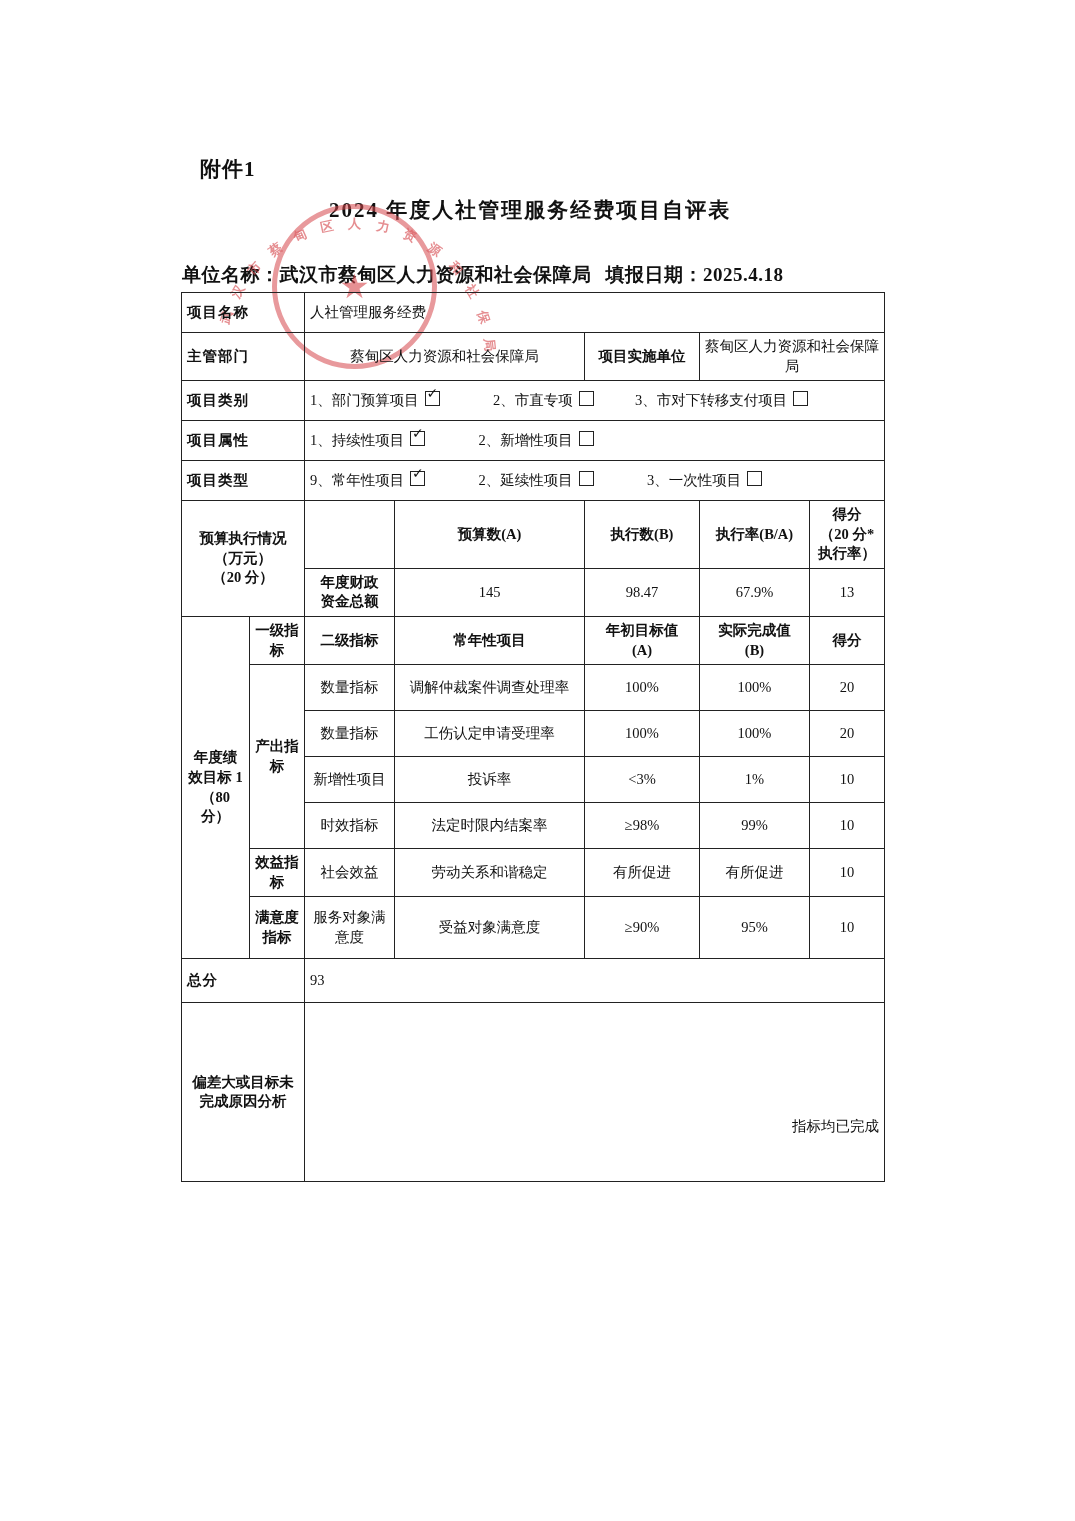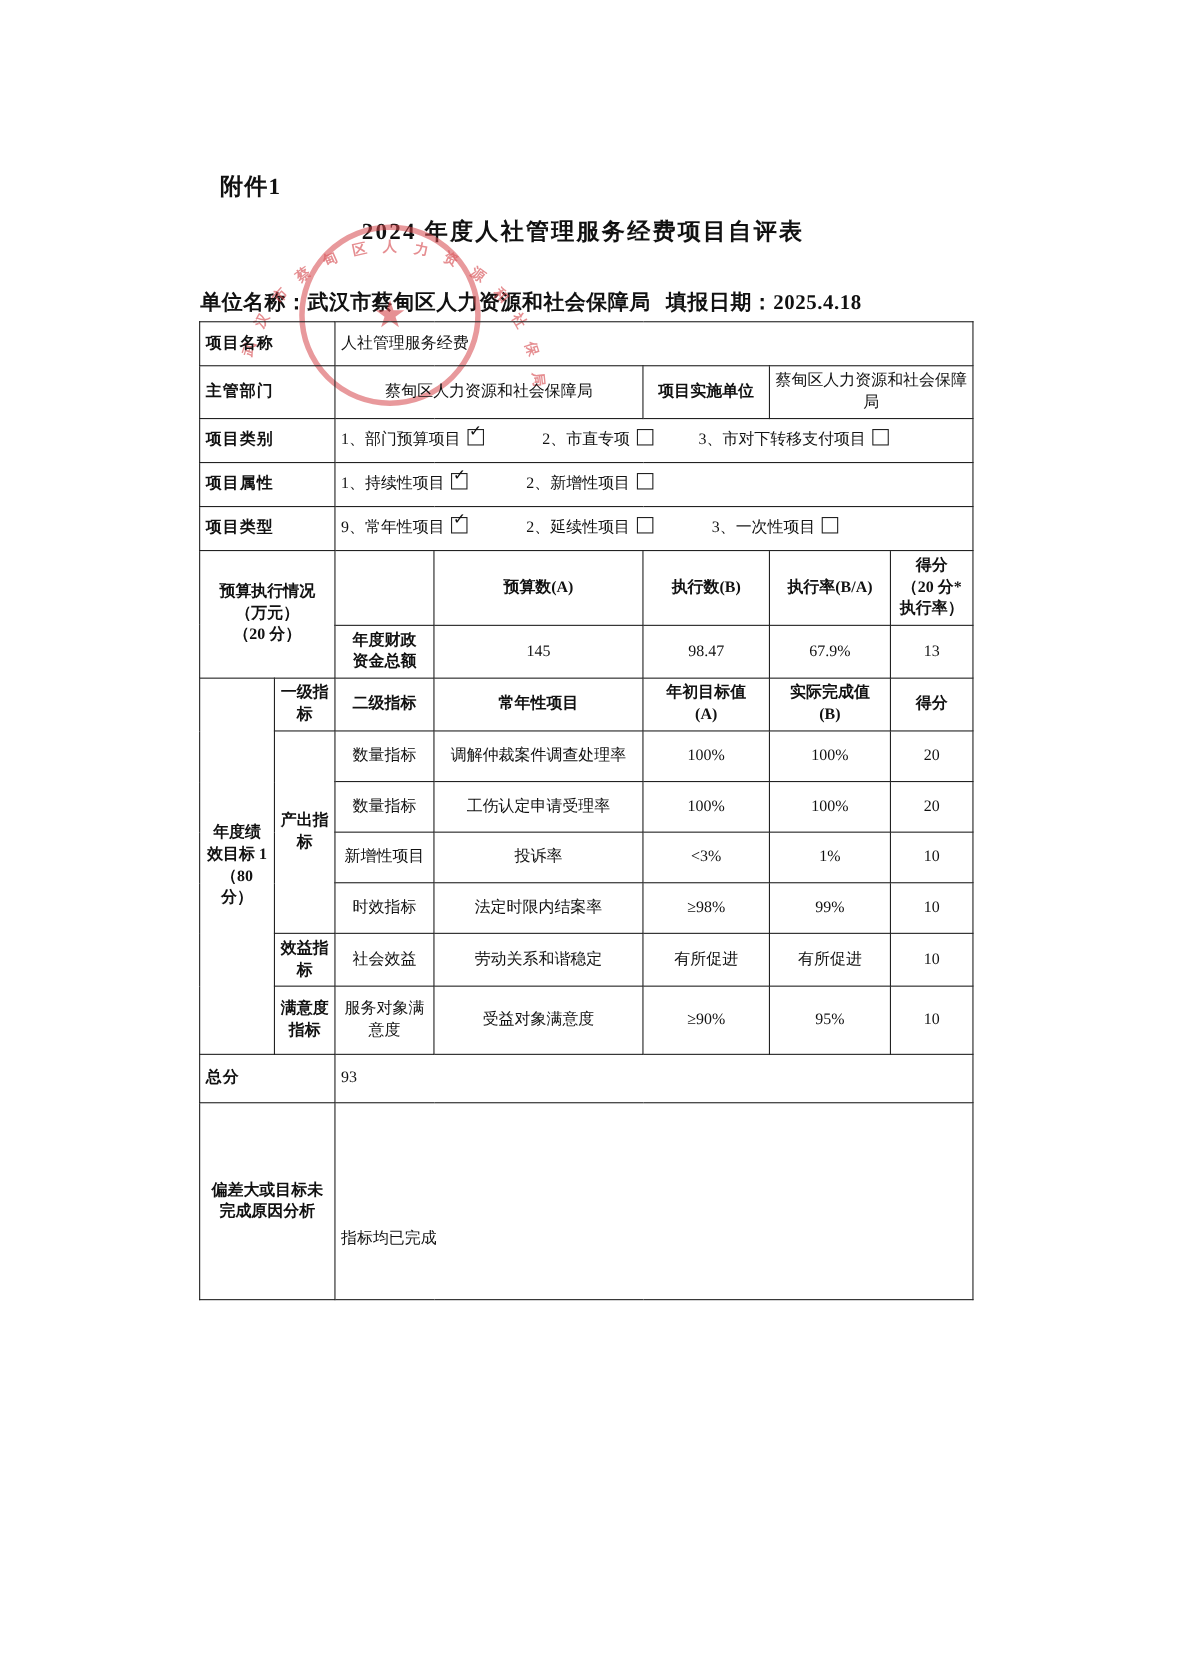--- a/index.html
+++ b/index.html
@@ -146,20 +146,21 @@
     top: 50%;
     transform-origin: 0 72px;
     white-space: nowrap;
   }
   .notes-cell {
     height: 170px;
     vertical-align: top;
   }
   .notes-text {
     padding-top: 70px;
+    text-align: right;
   }
   .note-lbl {
     vertical-align: middle;
   }
 </style>
 </head>
 <body>
 
 <div class="page">
 

